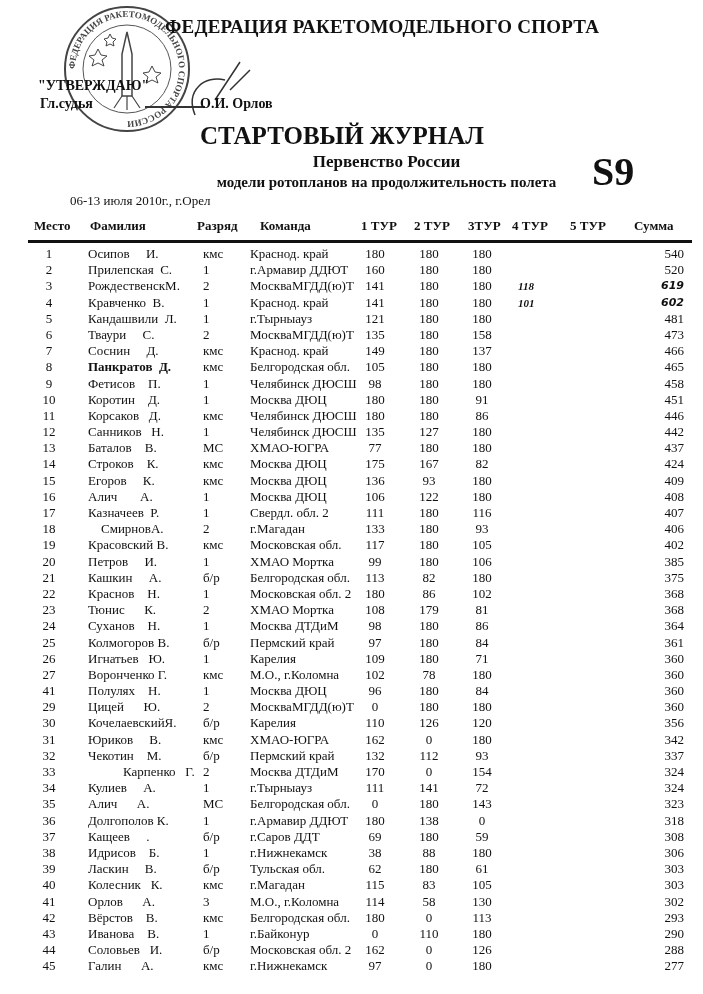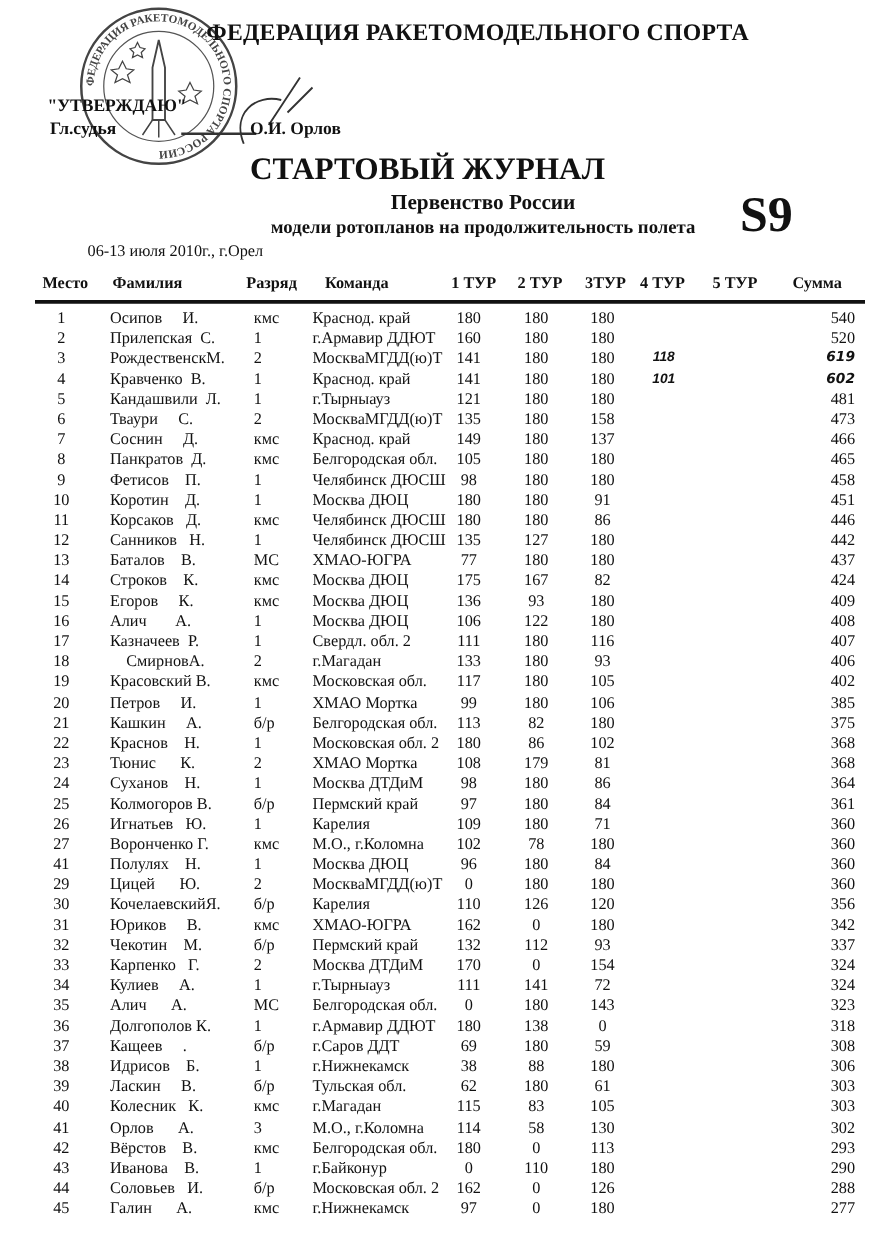--- a/index.html
+++ b/index.html
@@ -23,21 +23,21 @@
   #rows { left:0; top:246px; width:703px; }
   .row { position:relative; height:16.2px; font-size:13px; }
   .cell { position:absolute; white-space:nowrap; line-height:16px; }
   .c-place { left:38px; width:22px; text-align:center; }
   .c-name { left:88px; }
   .c-rank { left:203px; }
   .c-team { left:250px; }
   .c-t1 { left:362px; width:26px; text-align:center; }
   .c-t2 { left:416px; width:26px; text-align:center; }
   .c-t3 { left:469px; width:26px; text-align:center; }
-  .c-t4 { left:518px; width:26px; text-align:center; font-family:Liberation Sans, sans-serif; font-style:italic; font-weight:bold; font-size:11px; }
+  .c-t4 { left:518px; width:26px; text-align:left; font-family:Liberation Serif, serif; font-style:italic; font-weight:bold; font-size:11px; }
   .c-t5 { left:580px; width:26px; text-align:center; }
   .c-sum { left:640px; width:28px; text-align:right;margin-left:16px; }
   .c-sum.hand { font-family:"DejaVu Sans", sans-serif; font-style:italic; font-weight:bold; font-size:11px; }
 </style>
 </head>
 <body>
 
 <svg id="stamp" class="abs" viewBox="0 0 130 130">
   <defs>
     <path id="stamp-arc" d="M65,65 m-52,0 a52,52 0 1,1 104,0 a52,52 0 1,1 -104,0"></path>
@@ -163,21 +163,21 @@
       <span class="cell c-team">Краснод. край</span>
       <span class="cell c-t1">149</span>
       <span class="cell c-t2">180</span>
       <span class="cell c-t3">137</span>
       <span class="cell c-t4"></span>
       <span class="cell c-t5"></span>
       <span class="cell c-sum">466</span>
     </div>
     <div class="row">
       <span class="cell c-place">8</span>
-      <span class="cell c-name" style="white-space: pre;">Панкратов  Д.</span>
+      <span class="cell c-name" style="white-space: pre; font-weight: bold;">Панкратов  Д.</span>
       <span class="cell c-rank">кмс</span>
       <span class="cell c-team">Белгородская обл.</span>
       <span class="cell c-t1">105</span>
       <span class="cell c-t2">180</span>
       <span class="cell c-t3">180</span>
       <span class="cell c-t4"></span>
       <span class="cell c-t5"></span>
       <span class="cell c-sum">465</span>
     </div>
     <div class="row">
@@ -463,21 +463,21 @@
       <span class="cell c-team">Пермский край</span>
       <span class="cell c-t1">132</span>
       <span class="cell c-t2">112</span>
       <span class="cell c-t3">93</span>
       <span class="cell c-t4"></span>
       <span class="cell c-t5"></span>
       <span class="cell c-sum">337</span>
     </div>
     <div class="row">
       <span class="cell c-place">33</span>
-      <span class="cell c-name" style="white-space: pre;">Карпенко   Г.</span>
+      <span class="cell c-name" style="white-space: pre; margin-left: 35px;">Карпенко   Г.</span>
       <span class="cell c-rank">2</span>
       <span class="cell c-team">Москва ДТДиМ</span>
       <span class="cell c-t1">170</span>
       <span class="cell c-t2">0</span>
       <span class="cell c-t3">154</span>
       <span class="cell c-t4"></span>
       <span class="cell c-t5"></span>
       <span class="cell c-sum">324</span>
     </div>
     <div class="row">

